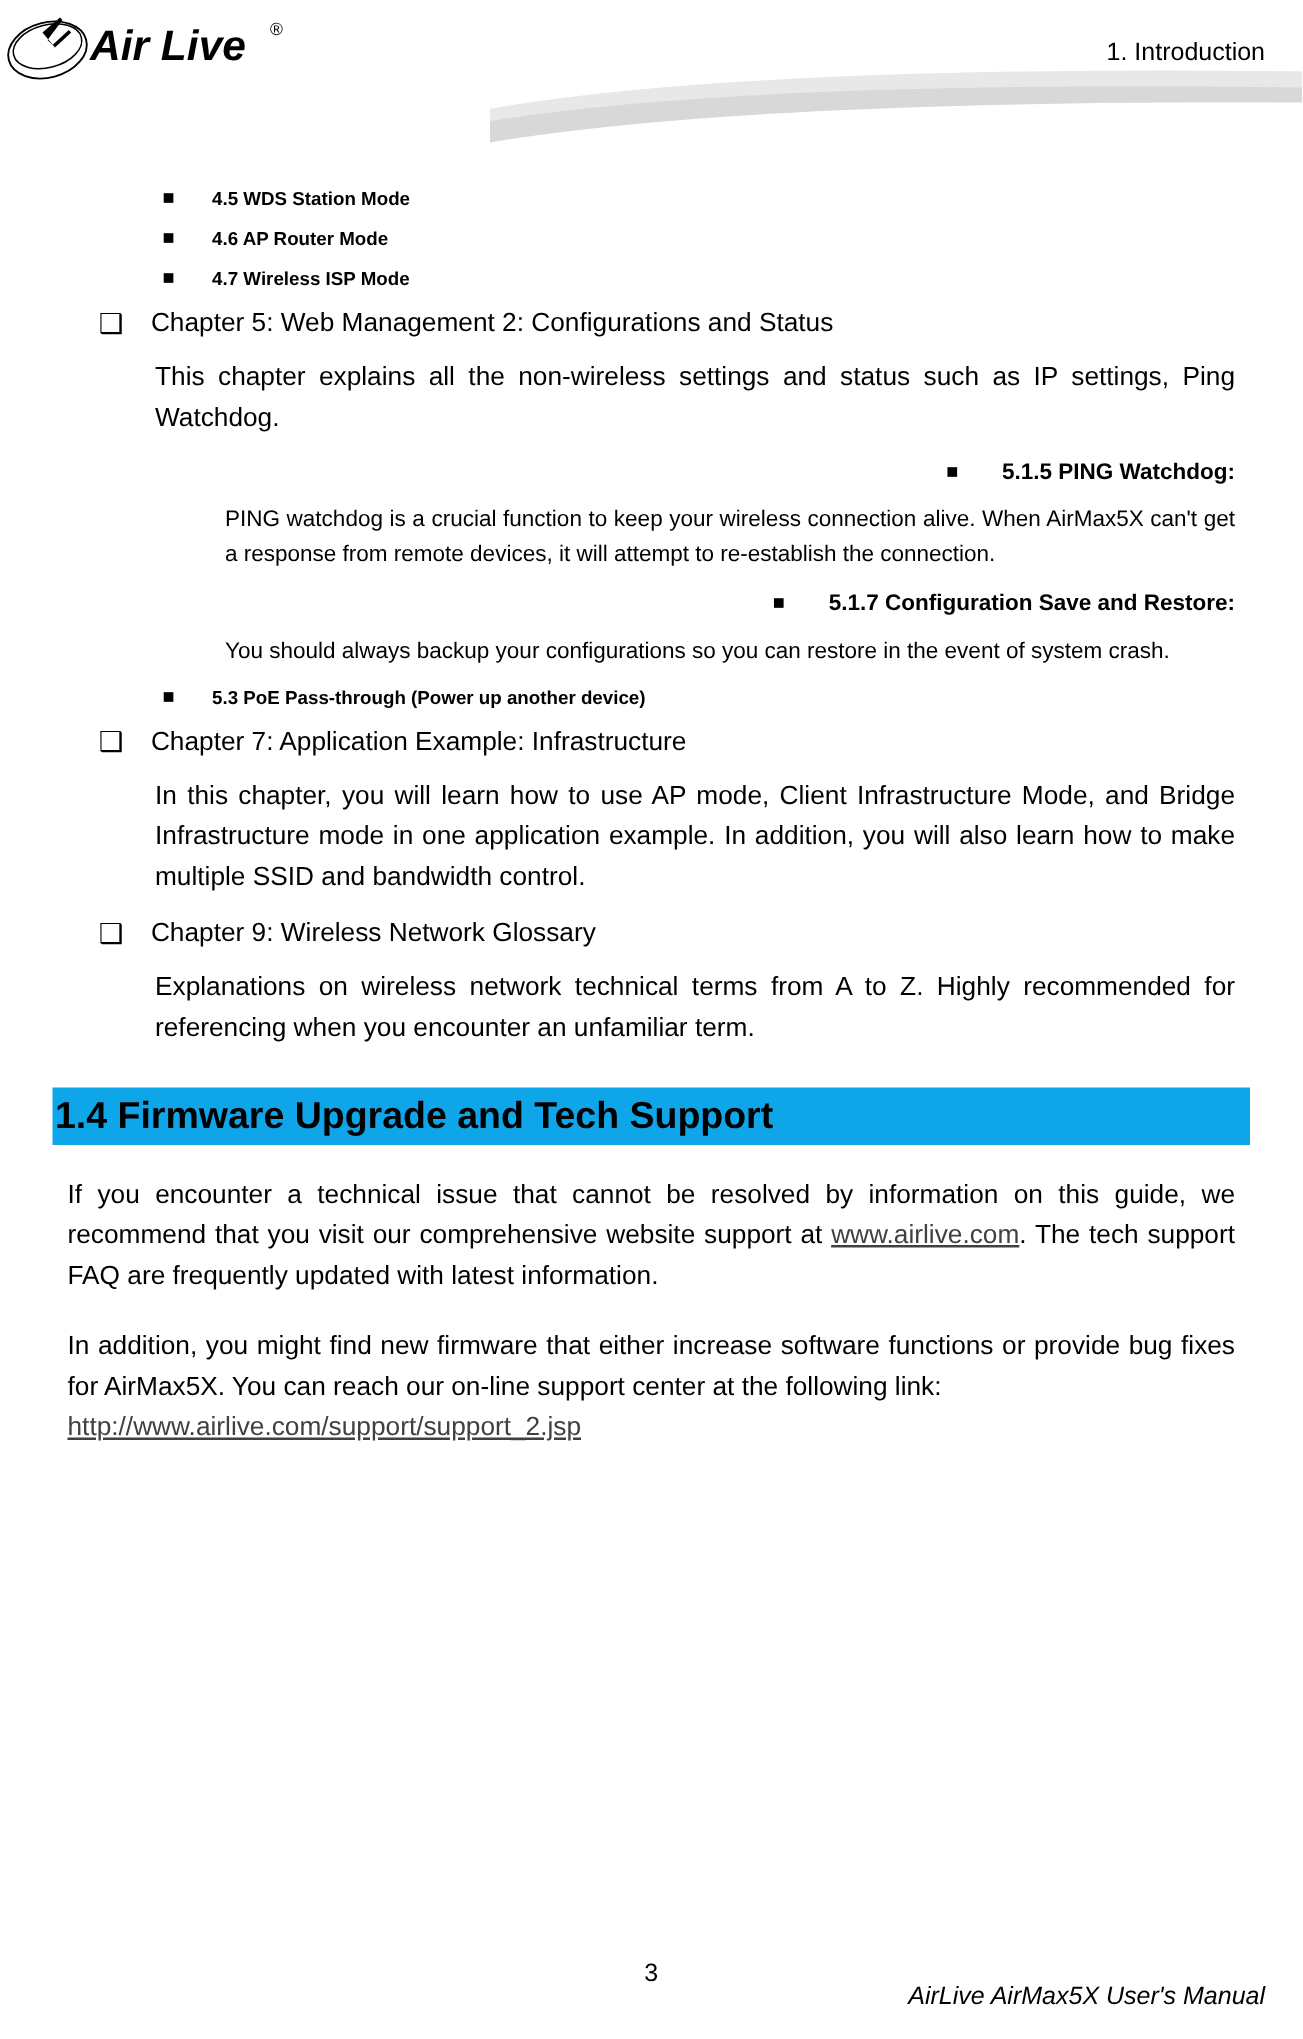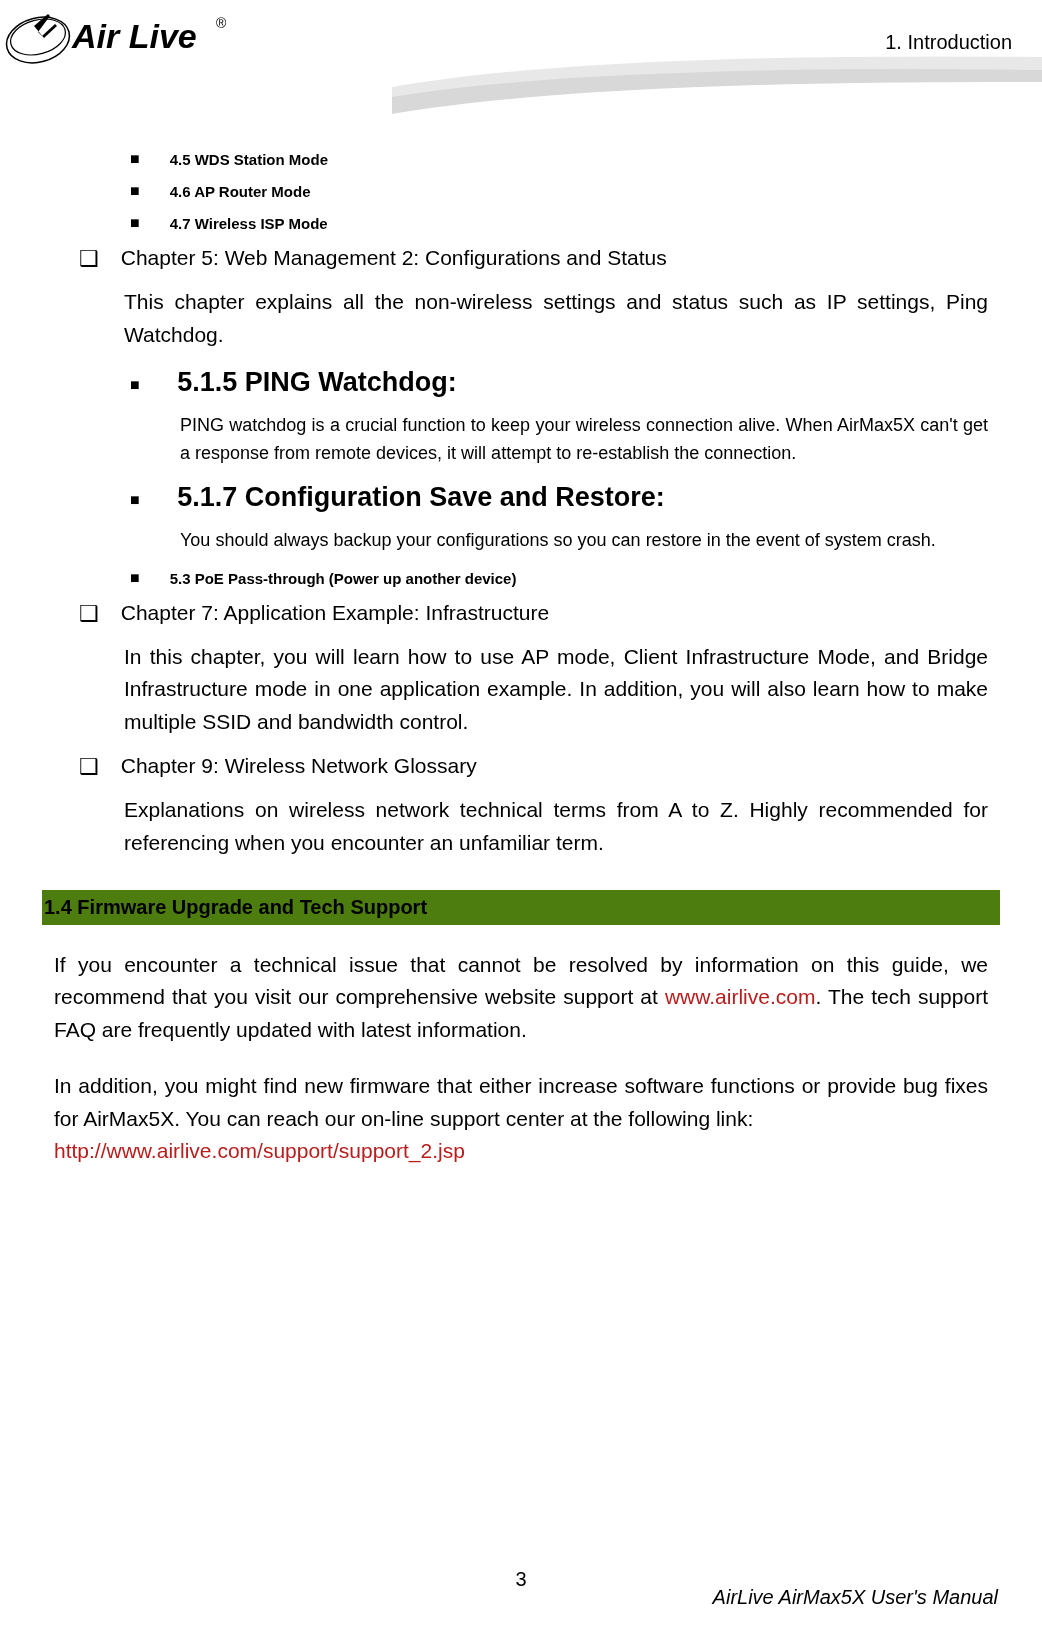--- a/index.html
+++ b/index.html
@@ -73,69 +73,71 @@
       text-align: justify;
     }
     .level-2 {
       margin-left: 76px;
       font-weight: bold;
       font-size: 15px;
       margin-bottom: 14px;
     }
     .level-2-with-desc {
       margin-left: 76px;
-      font-size: 27px;
-      margin-bottom: 14px;
+      font-size: 18px;
+      margin-bottom: 14px;
+      text-align: right;
     }
     .level-2-title {
       font-weight: bold;
     }
     .level-2-desc {
       margin-left: 126px;
       font-size: 18px;
       line-height: 1.55;
       text-align: justify;
       margin-bottom: 14px;
     }
     .section-heading {
-      background: #4d7c0f;
-      font-size: 20px;
+      background: #0ea5e9;
+      font-size: 30px;
       font-weight: bold;
       padding: 6px 4px 6px 2px;
       margin-top: 30px;
       margin-bottom: 24px;
       margin-left: -12px;
       margin-right: -12px;
     }
     .body-text {
       font-size: 21px;
       line-height: 1.55;
       margin-bottom: 24px;
       text-align: justify;
     }
     .link {
-      color: #b91c1c;
+      color: #404040;
+      text-decoration: underline;
       cursor: pointer;
     }
     .footer {
       position: absolute;
       bottom: 22px;
       width: 100%;
       font-size: 15px;
     }
     .page-num {
       position: absolute;
       bottom: 40px;
       width: 100%;
       text-align: center;
       font-size: 20px;
     }
     .footer-title {
       position: absolute;
-      right: 44px;
+      right: 30px;
       bottom: 0;
       font-style: italic;
       font-size: 20px;
     }
   </style>
 </head>
 <body>
 
 <div class="header-region">
   <div class="logo-container">

